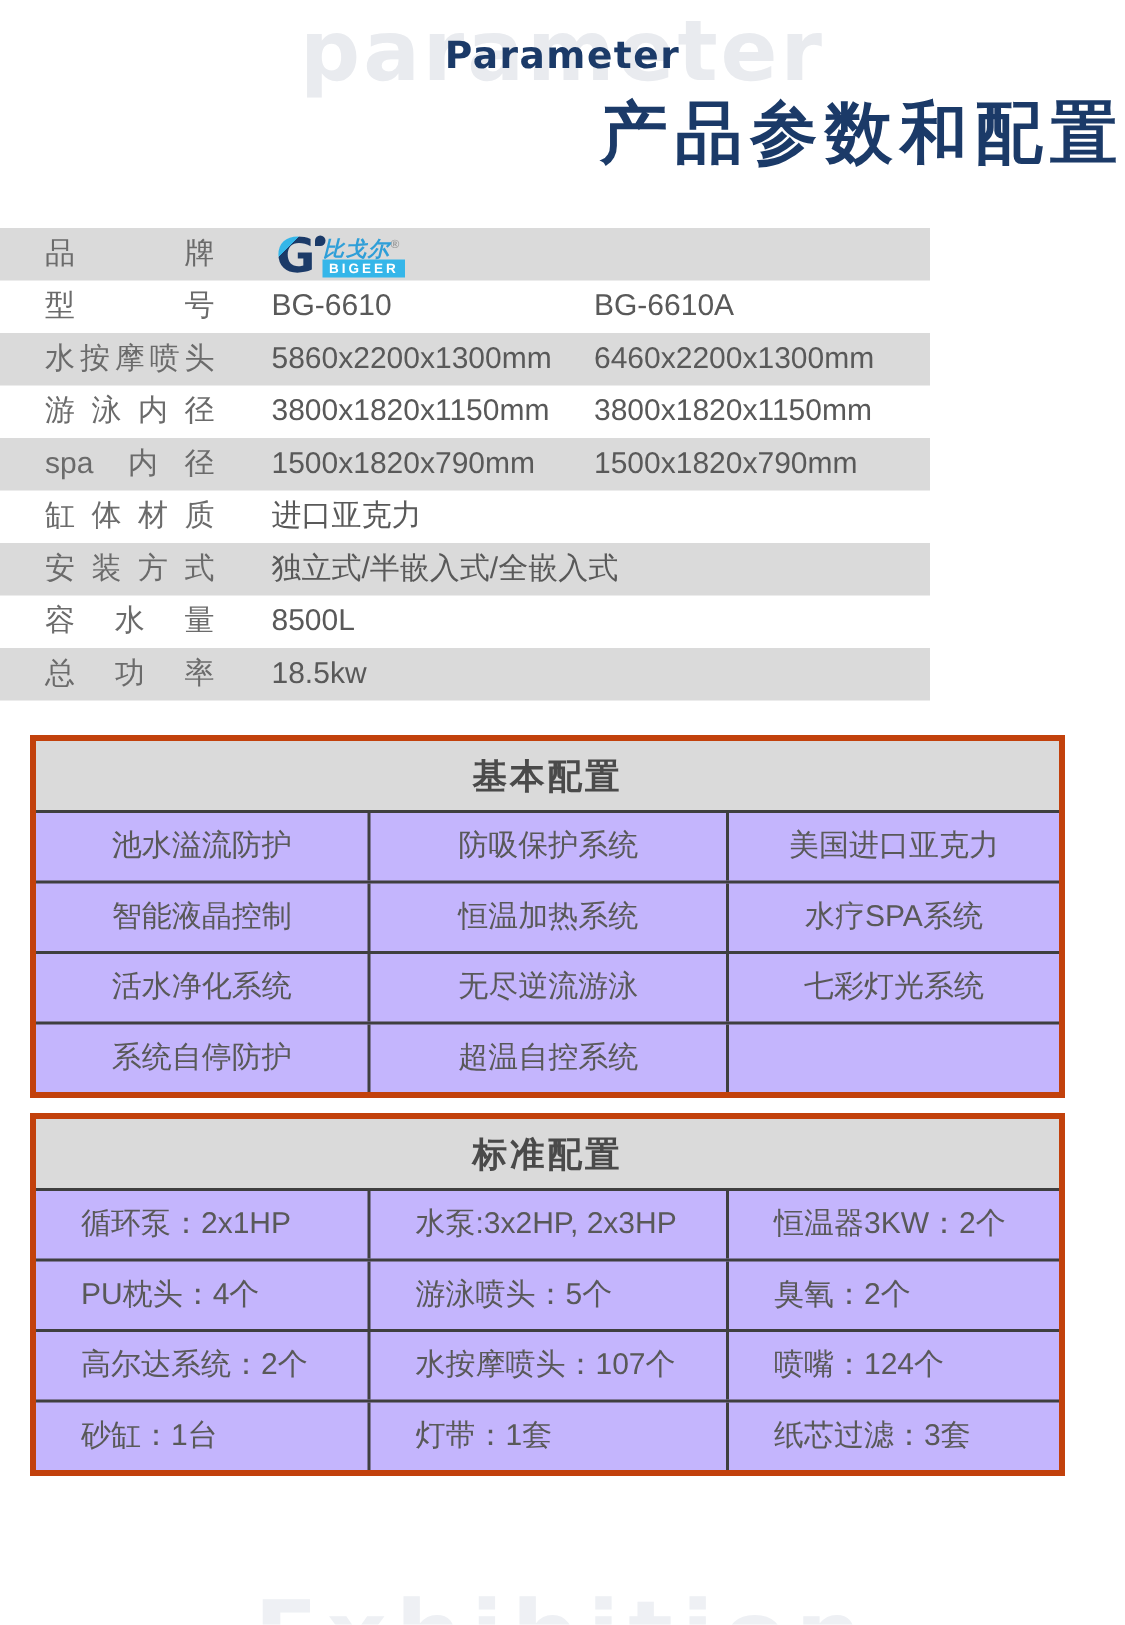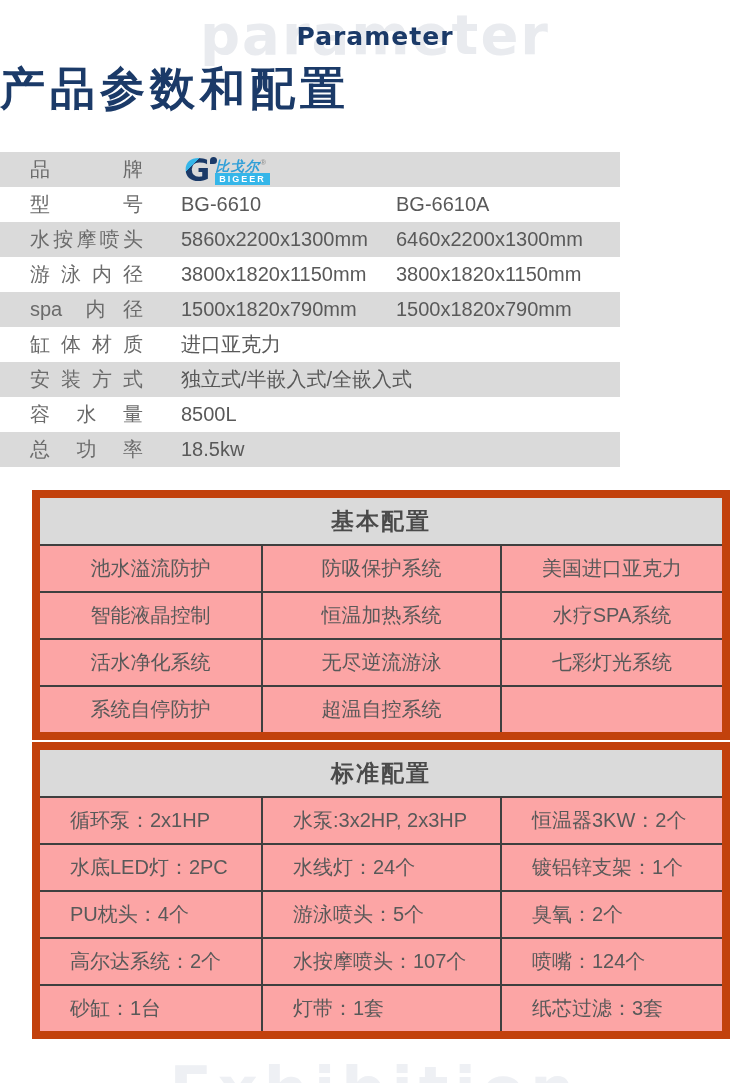--- a/index.html
+++ b/index.html
@@ -24,21 +24,21 @@
     position: relative;
     padding-top: 22px;
     text-align: center;
     font-family: "DejaVu Sans", sans-serif;
     font-size: 25px; font-weight: bold;
     color: #1b3a68; letter-spacing: 1px;
   }
   .page-title {
     position: relative;
     margin-top: 8px;
-    text-align: left;
+    text-align: right;
     font-family: "DejaVu Serif", serif;
     font-size: 45px; font-weight: bold;
     color: #1b3a68; letter-spacing: 5px;
   }
 
   
   .specs { position: absolute; top: 152px; left: 0; width: 620px; }
   .spec-row {
     position: relative; height: 35px; line-height: 35px;
     font-size: 20px; color: #595959;
@@ -77,23 +77,23 @@
   }
   .logo-reg { font-size: 8px; color: #9a9a9a; vertical-align: super; font-style: normal; }
   .logo-en {
     font-size: 9px; font-weight: bold; line-height: 12px;
     color: #ffffff; background: #35b6e9;
     padding: 0 4px; letter-spacing: 2px; text-align: center;
   }
 
   
   .cfg {
-    position: absolute; left: 32px; width: 682px;
-    border: 8px solid #c2410c;
-    background: #fca5a5;
+    position: absolute; left: 20px; width: 682px;
+    border: 4px solid #c2410c;
+    background: #c4b5fd;
   }
   .cfg-basic { top: 490px; }
   .cfg-standard { top: 742px; }
   .cfg-header {
     height: 46px; line-height: 46px;
     background: #dadada;
     border-bottom: 2px solid #3f3f3f;
     text-align: center;
     font-size: 23px; color: #4a4a4a; font-weight: 600;
     letter-spacing: 2px;
@@ -215,25 +215,20 @@
 </div>
 
 <div class="cfg cfg-standard">
   <div class="cfg-header">标准配置</div>
   <div class="cfg-row">
     <div class="cfg-cell">循环泵：2x1HP</div>
     <div class="cfg-cell">水泵:3x2HP, 2x3HP</div>
     <div class="cfg-cell">恒温器3KW：2个</div>
   </div>
   <div class="cfg-row">
-    <div class="cfg-cell">水底LED灯：2PC</div>
-    <div class="cfg-cell">水线灯：24个</div>
-    <div class="cfg-cell">镀铝锌支架：1个</div>
-  </div>
-  <div class="cfg-row">
     <div class="cfg-cell">PU枕头：4个</div>
     <div class="cfg-cell">游泳喷头：5个</div>
     <div class="cfg-cell">臭氧：2个</div>
   </div>
   <div class="cfg-row">
     <div class="cfg-cell">高尔达系统：2个</div>
     <div class="cfg-cell">水按摩喷头：107个</div>
     <div class="cfg-cell">喷嘴：124个</div>
   </div>
   <div class="cfg-row">

